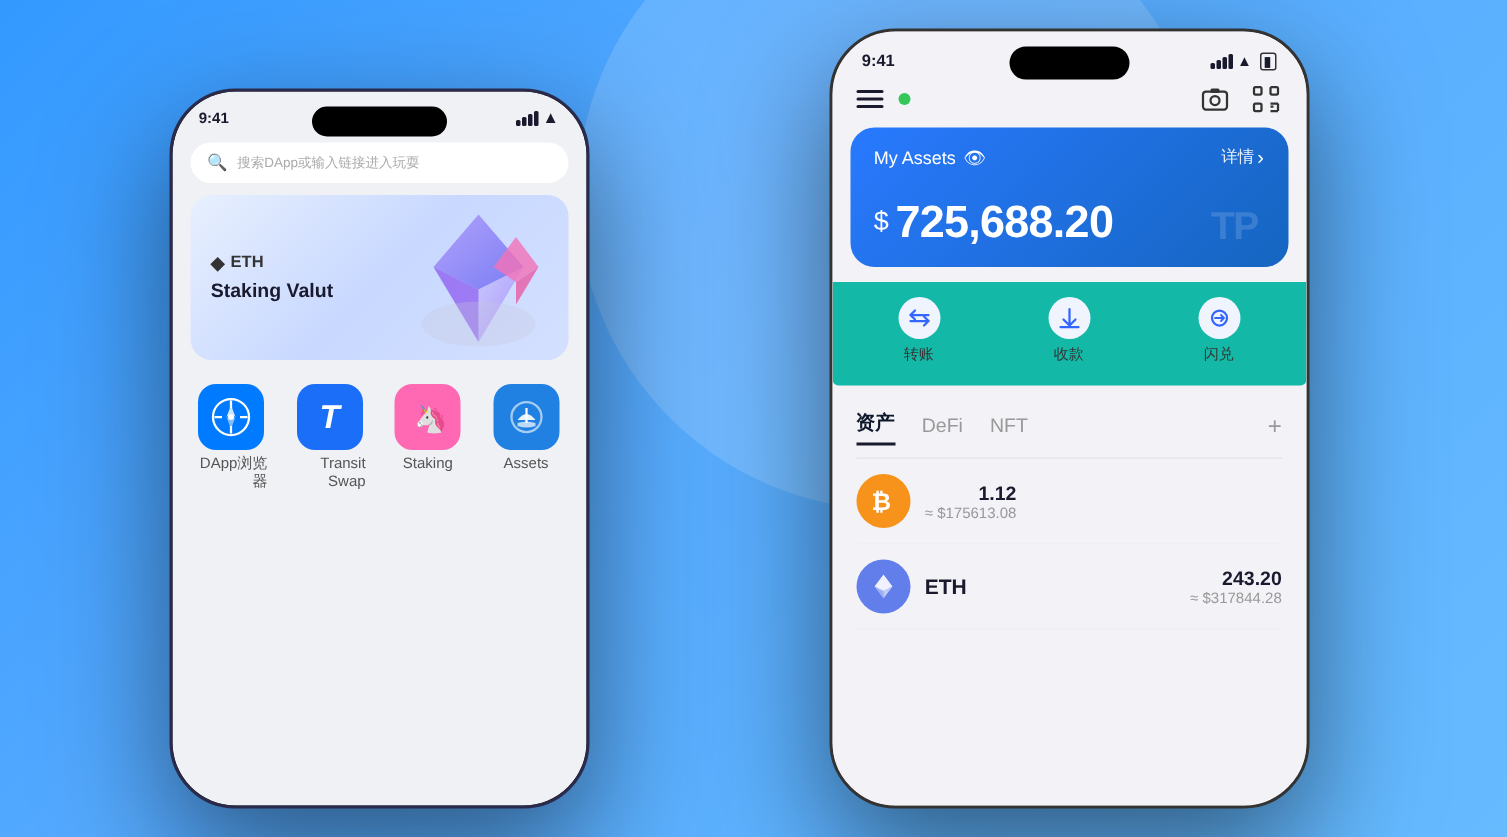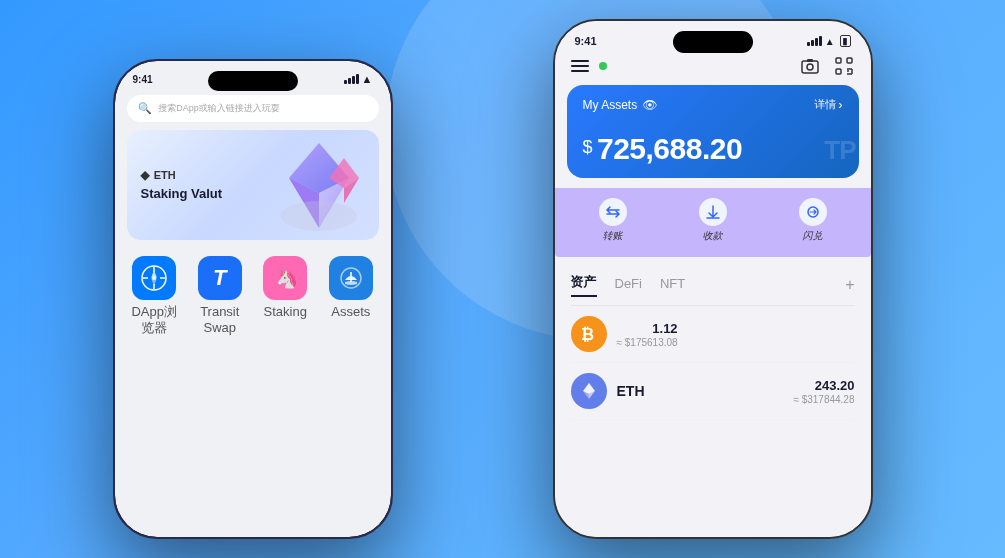--- a/index.html
+++ b/index.html
@@ -206,23 +206,23 @@
       font-size: 18px;
       overflow: hidden;
     }
 
     .dapp-icon-browser { background: #007aff; }
     .dapp-icon-transit { background: #1a6ef7; }
     .dapp-icon-uniswap { background: #ff69b4; }
     .dapp-icon-opensea { background: #2081e2; }
 
     .dapp-label {
-      font-size: 13px;
+      font-size: 10px;
       color: #555;
-      text-align: center;
+      text-align: right;
       line-height: 1.2;
     }
 
     
     .right-phone-content {
       position: absolute;
       top: 0; left: 0; right: 0; bottom: 0;
       background: #f2f2f7;
       border-radius: 42px;
       overflow: hidden;
@@ -322,37 +322,36 @@
     .assets-dollar {
       font-size: 18px;
       font-weight: 500;
       vertical-align: top;
       margin-top: 5px;
       display: inline-block;
     }
 
     .tp-watermark {
       position: absolute;
-      right: 3px;
+      right: 20px;
       bottom: 12px;
       font-size: 26px;
       font-weight: 900;
       color: rgba(255,255,255,0.15);
       letter-spacing: -1px;
     }
 
     
     .action-row {
       display: flex;
       justify-content: space-around;
       padding: 4px 8px 8px;
-      background: #c4b5fd;
+      background: #14b8a6;
       margin: 0 0 8px;
       border-radius: 0 0 4px 4px;
-      font-style: italic;
     }
 
     .action-btn {
       display: flex;
       flex-direction: column;
       align-items: center;
       gap: 3px;
       padding: 6px 8px;
     }
 

